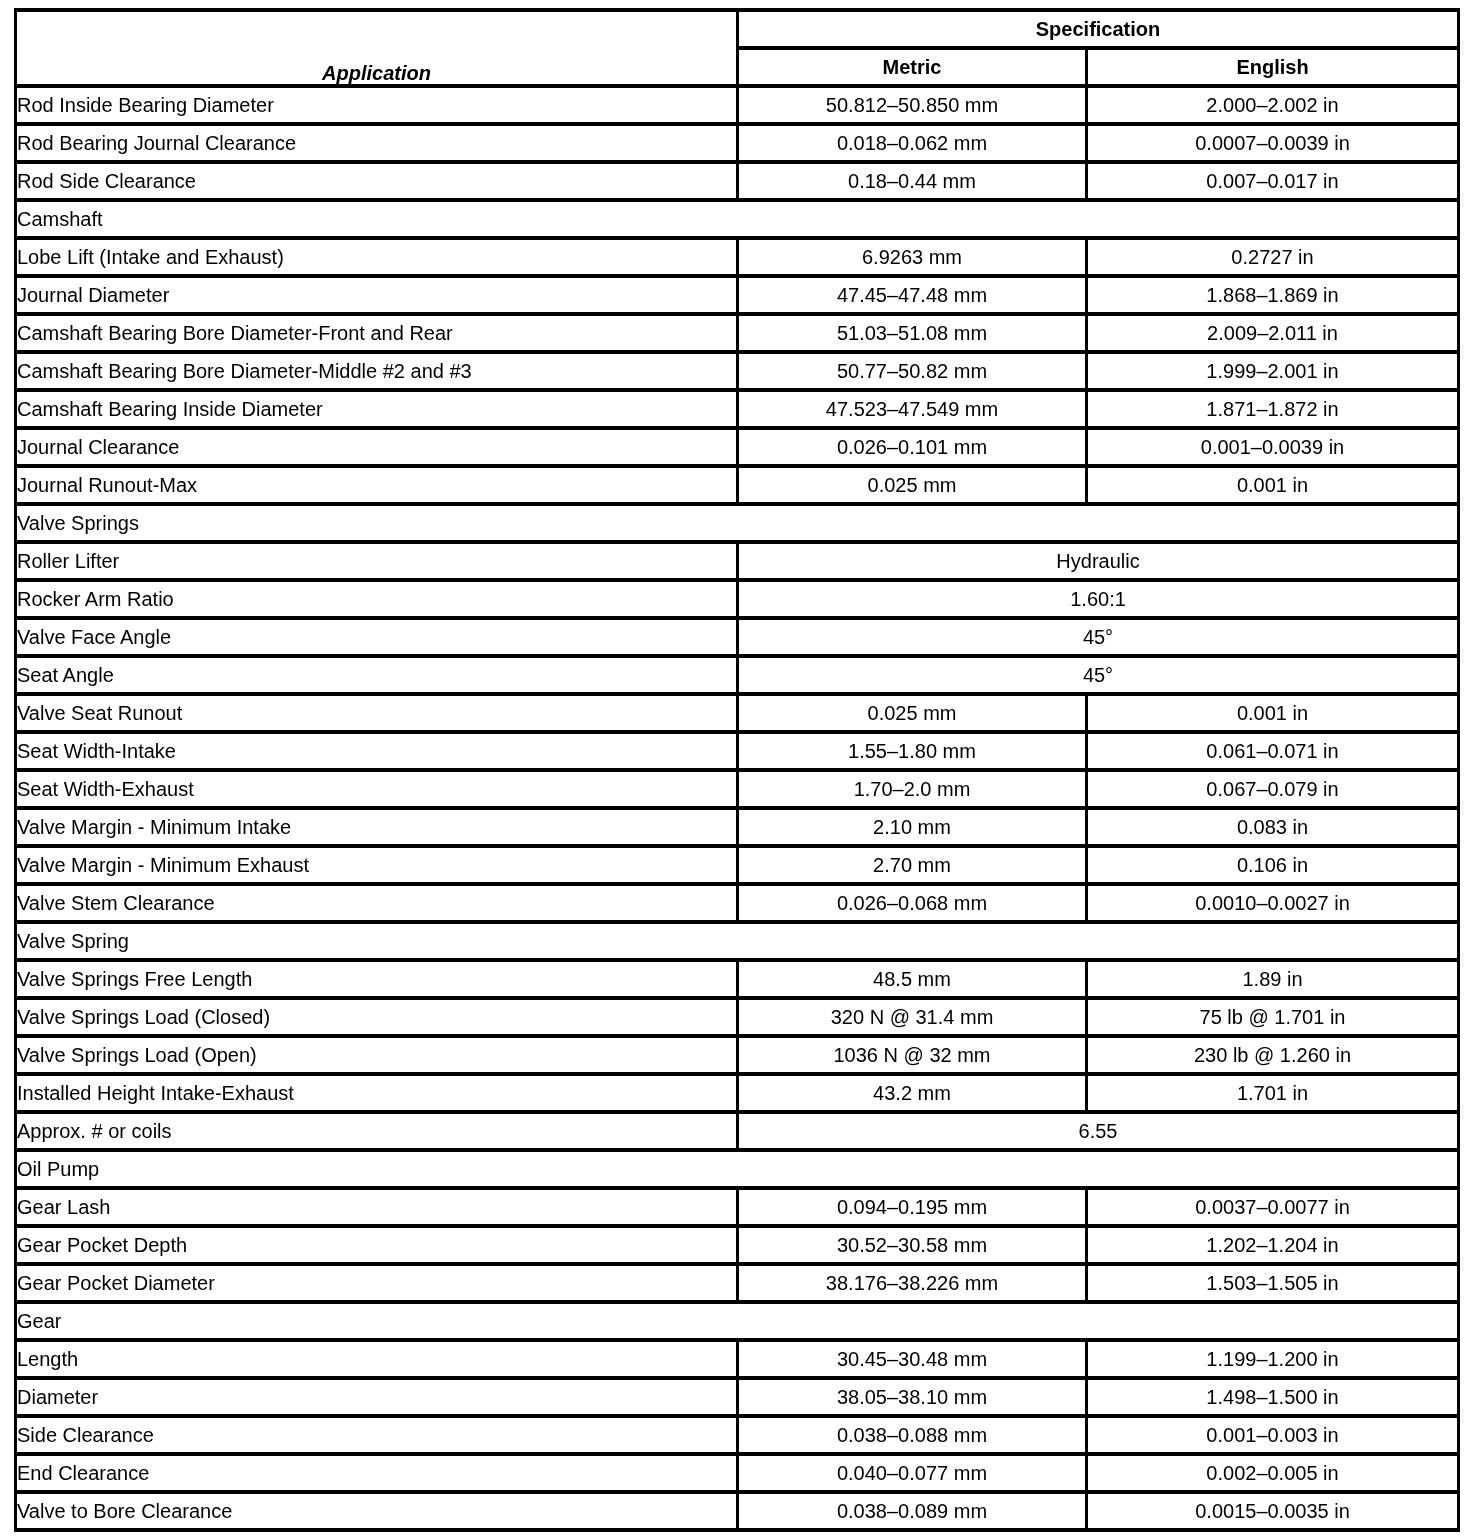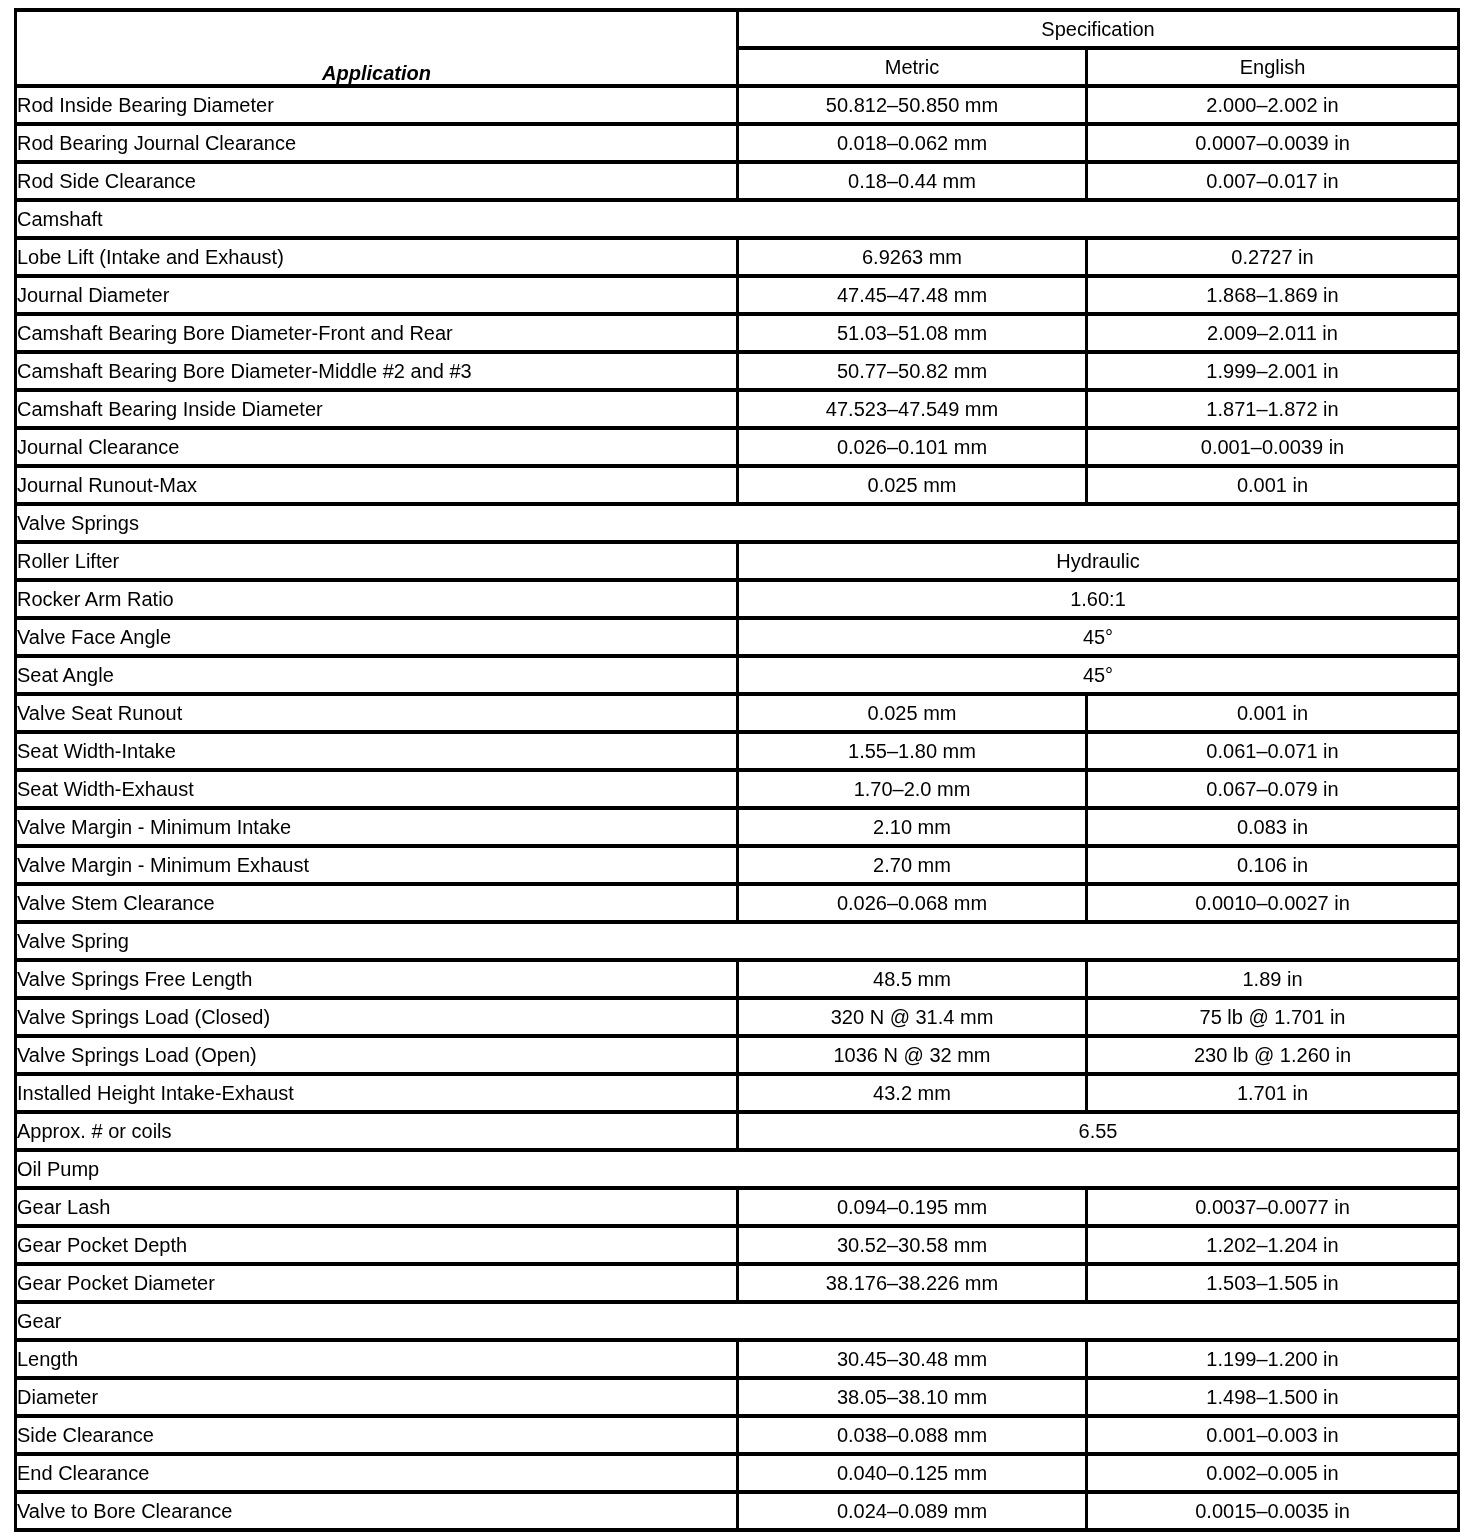--- a/index.html
+++ b/index.html
@@ -42,21 +42,21 @@
   }
   th.app-header {
     font-weight: bold;
     font-size: 21px;
     text-align: center;
     vertical-align: bottom;
     padding-bottom: 12px;
     font-style: italic;
   }
   th.spec-header, th.unit-header {
-    font-weight: normal;
+    font-weight: bold;
     font-size: 21px;
     text-align: center;
     vertical-align: middle;
   }
   td.label-cell {
     text-align: left;
     padding-left: 48px;
     vertical-align: middle;
   }
   td.section-cell {
@@ -251,23 +251,23 @@
           <td class="value-cell">38.05–38.10 mm</td>
           <td class="value-cell">1.498–1.500 in</td>
         </tr>
         <tr>
           <td class="label-cell">Side Clearance</td>
           <td class="value-cell">0.038–0.088 mm</td>
           <td class="value-cell">0.001–0.003 in</td>
         </tr>
         <tr>
           <td class="label-cell">End Clearance</td>
-          <td class="value-cell">0.040–0.125 mm</td>
+          <td class="value-cell">0.040–0.077 mm</td>
           <td class="value-cell">0.002–0.005 in</td>
         </tr>
         <tr>
           <td class="label-cell">Valve to Bore Clearance</td>
-          <td class="value-cell">0.024–0.089 mm</td>
+          <td class="value-cell">0.038–0.089 mm</td>
           <td class="value-cell">0.0015–0.0035 in</td>
         </tr>
       </tbody>
   </table>
 </div>
 
 </body></html>

